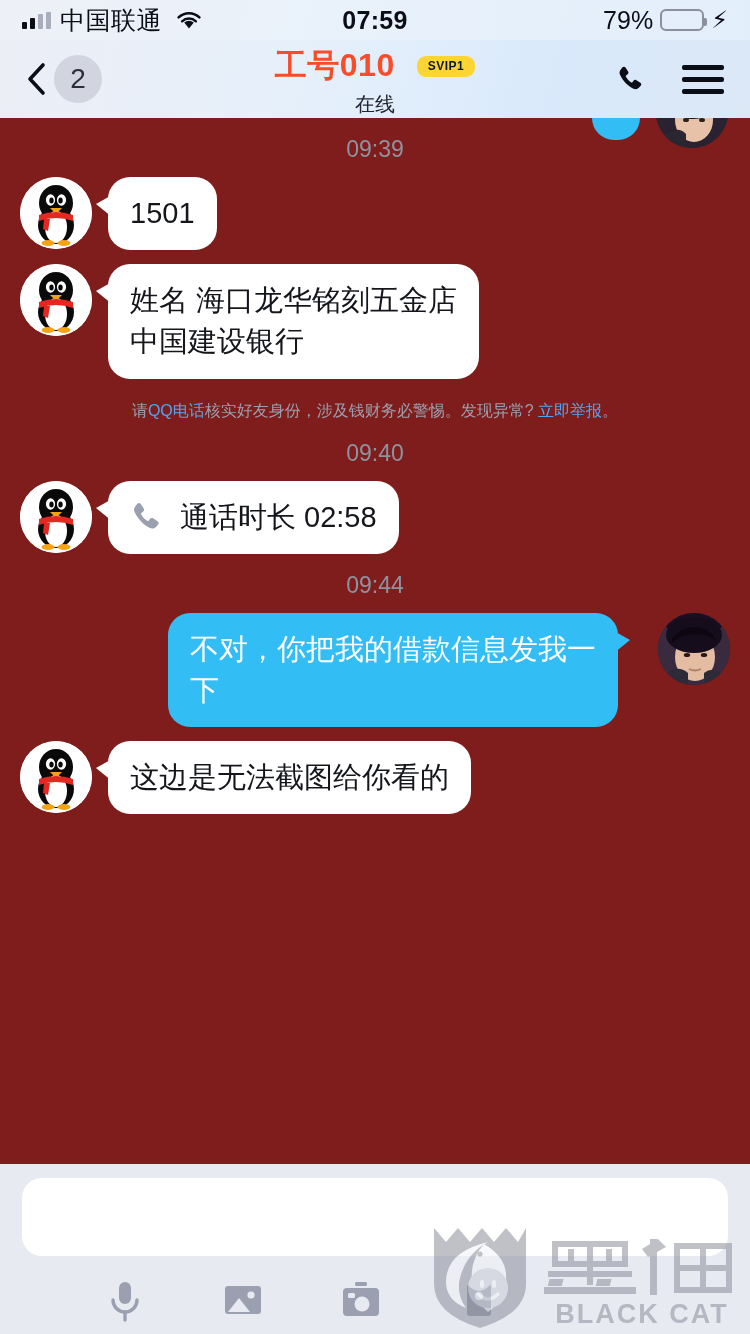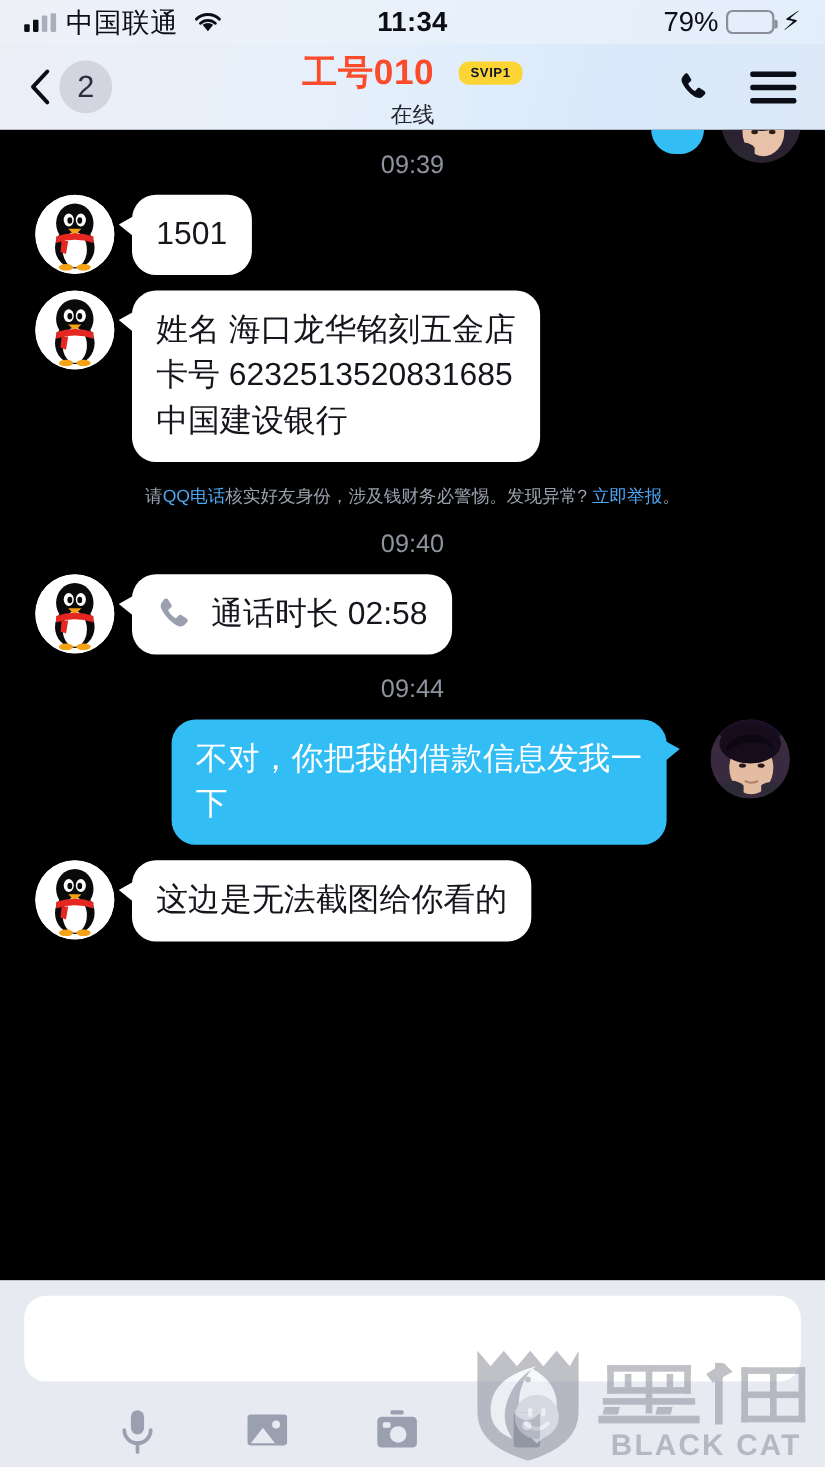--- a/index.html
+++ b/index.html
@@ -76,23 +76,23 @@
   }
   .nav-sub{ font-size:20px; color:#23262f; margin-top:3px; }
   .nav-right{ margin-left:auto; display:flex; align-items:center; gap:36px; }
   .ico-phone{ width:30px; height:30px; }
   .ico-menu{ display:flex; flex-direction:column; gap:7px; width:42px; }
   .ico-menu span{ display:block; height:5px; background:#0b0d17; border-radius:2px; }
 
   
   .chat{
     position:absolute; top:118px; bottom:170px; left:0; right:0;
-    background:#000000;
+    background:#7f1d1d;
     overflow:hidden;
-    padding:0 32px;
+    padding:0 20px;
   }
   .ts{ text-align:center; font-size:23px; color:#8e939f; margin:18px 0 14px; }
 
   .row{ display:flex; align-items:flex-start; margin-bottom:14px; }
   .row.out{ justify-content:flex-end;gap:24px; }
 
   .avatar{ width:72px; height:72px; border-radius:50%; flex:none; overflow:hidden; }
   .avatar.qq{ background:#fff; }
   .avatar.me{ background:#2a2230; }
 
@@ -190,21 +190,21 @@
         <i></i>
         <i></i>
     </span>
     <span class="carrier">中国联通</span>
     <svg class="wifi" viewBox="0 0 28 20">
       <path d="M14 18.5 L9.2 12.6 A7.6 7.6 0 0 1 18.8 12.6 Z" fill="#0b0d17"></path>
       <path d="M3.6 7.4 A15 15 0 0 1 24.4 7.4" stroke="#0b0d17" stroke-width="2.6" fill="none" stroke-linecap="round"></path>
       <path d="M7.1 11.3 A10 10 0 0 1 20.9 11.3" stroke="#0b0d17" stroke-width="2.4" fill="none" stroke-linecap="round"></path>
     </svg>
   </div>
-  <div class="sb-center">11:34</div>
+  <div class="sb-center">07:59</div>
   <div class="sb-right">
     <span class="batt-pct">79%</span>
     <span class="batt"><span class="batt-fill"></span></span>
     <span class="bolt">⚡</span>
   </div>
 </div>
 
 <div class="nav">
   <div class="nav-back">
     <svg class="chevron" viewBox="0 0 20 34">
@@ -288,21 +288,20 @@
         <ellipse cx="40.5" cy="23.5" rx="2.2" ry="3" fill="#0a0a0a"></ellipse>
         <path d="M30 31 L42 31 L36 37 Z" fill="#f5a314"></path>
         <path d="M19 38 Q36 32 53 38 L53 44 Q36 38 19 44 Z" fill="#e52722"></path>
         <path d="M24 42 L30 42 L28 54 L23 52 Z" fill="#e52722"></path>
         <ellipse cx="28" cy="66" rx="6.5" ry="3" fill="#f5a314"></ellipse>
         <ellipse cx="44" cy="66" rx="6.5" ry="3" fill="#f5a314"></ellipse>
       </svg>
     </div>
     <div class="bubble in" style="max-width:none;">
       <span class="line">姓名 海口龙华铭刻五金店</span>
-      <span class="line">卡号 6232513520831685</span>
       <span class="line">中国建设银行</span>
     </div>
   </div>
 
   <div class="warn">
     <span>请</span><a>QQ电话</a><span>核实好友身份，涉及钱财务必警惕。发现异常? </span><a>立即举报</a><span>。</span>
   </div>
 
   <div class="ts">09:40</div>
 

